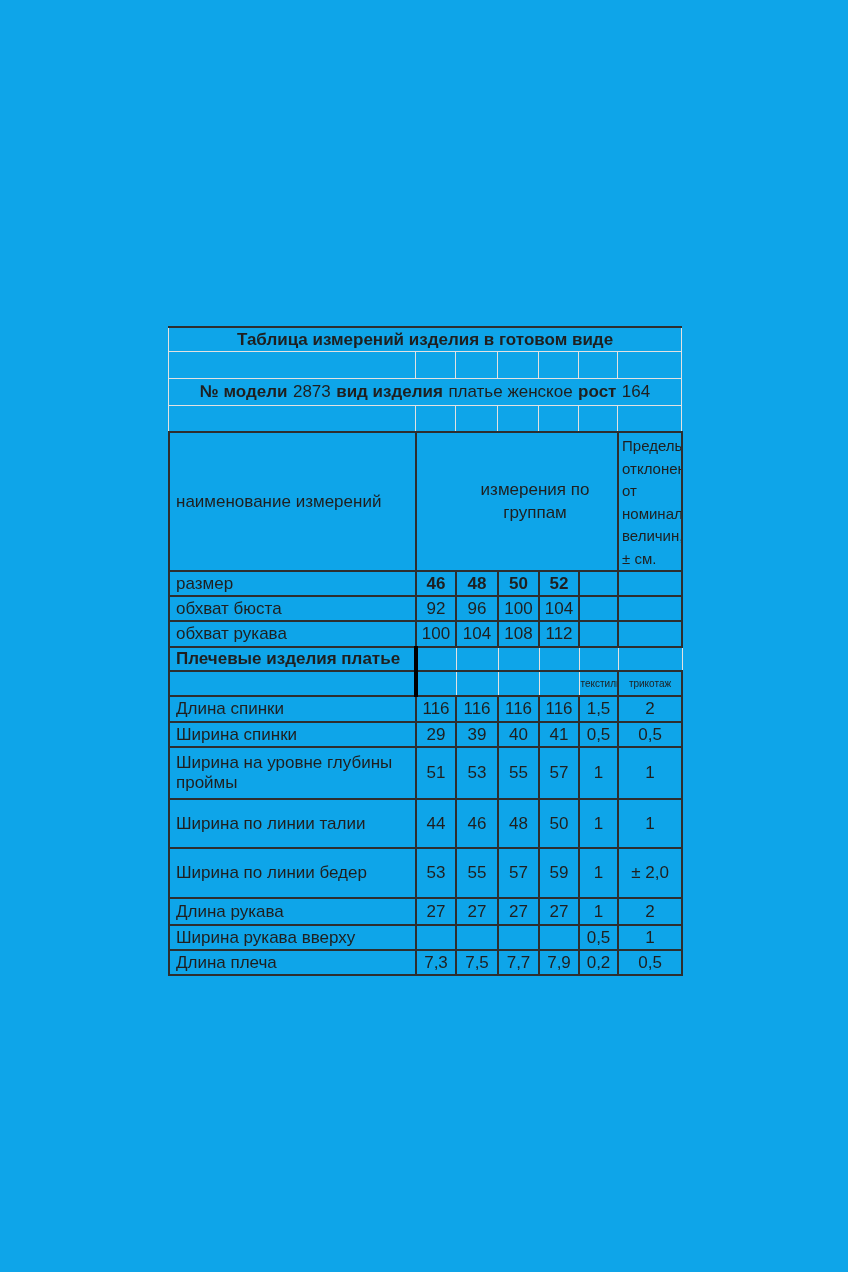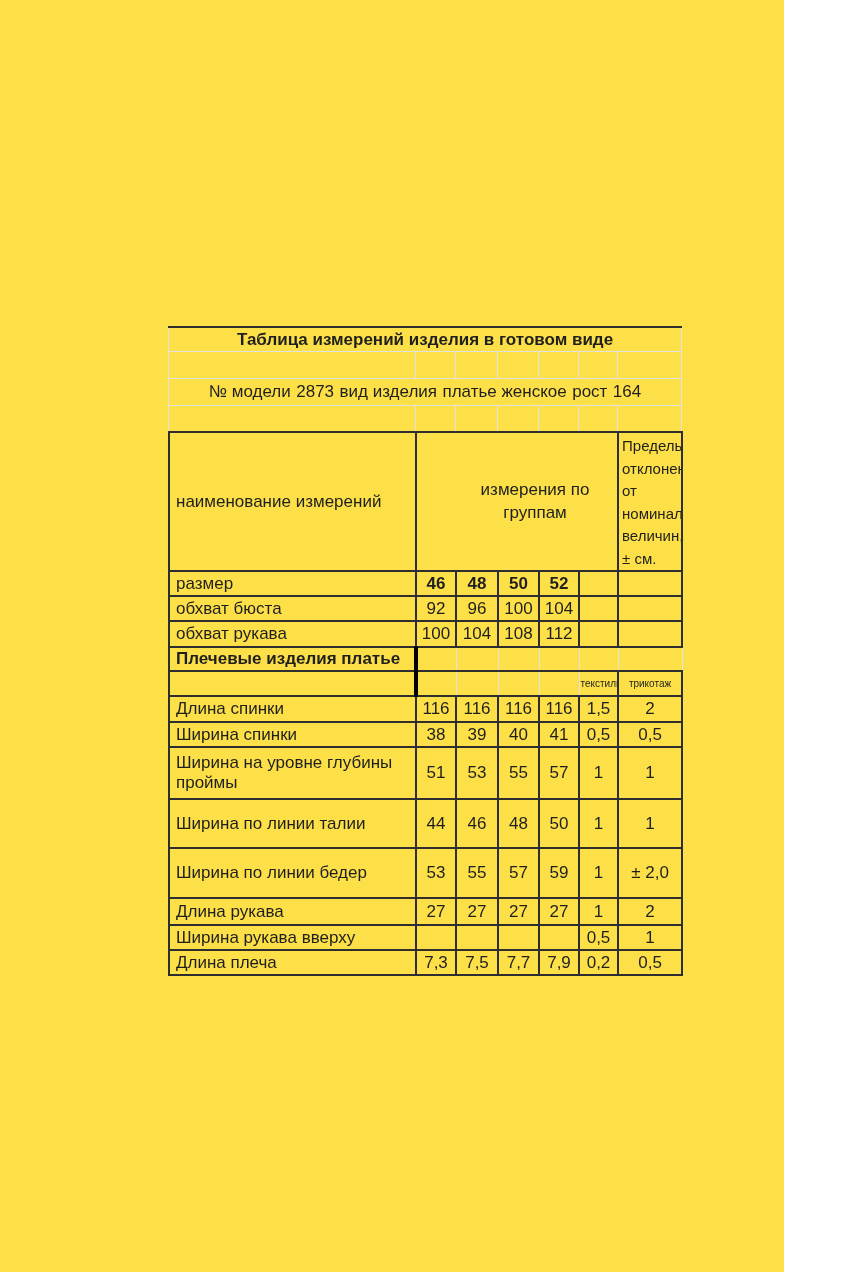--- a/index.html
+++ b/index.html
@@ -2,23 +2,23 @@
 <html><head>
 <meta charset="utf-8">
 <style>
   html, body { margin: 0; padding: 0; }
   body {
     font-family: "Liberation Sans", "DejaVu Sans", sans-serif;
     background: #ffffff;
   }
   .page {
     position: relative;
-    width: 784px;
+    width: 848px;
     height: 1272px;
-    background: #fde047;
+    background: #0ea5e9;
     overflow: hidden;
   }
   .sheet {
     position: absolute;
     left: 168px;
     top: 326px;
     width: 513px;
     color: #1f1f1f;
     font-size: 17px;
   }
@@ -38,21 +38,21 @@
   .top-table .title-row td {
     border-top: 2px solid #2e2e2e;
     font-weight: bold;
     text-align: center;
     height: 23px;
   }
   .top-table .model-row td { text-align: center; height: 26px; }
   .top-table .empty-row-1 td { height: 26px; }
   .top-table .empty-row-2 td { height: 25px; border-bottom: none; }
   .model-row span { white-space: pre; }
-  .model-row .b { font-weight: normal; }
+  .model-row .b { font-weight: bold; }
   .model-row span + span { margin-left: 0.32em; margin-top: 8px; }
   
   .main-table td { border: 2px solid #2e2e2e; }
   .main-table .lbl {
     text-align: left;
     padding: 0 0 0 6px;
     white-space: normal;
   }
   .main-table .nowrap { white-space: nowrap; }
   .main-table .val { text-align: center; }
@@ -194,21 +194,21 @@
         <td class="lbl nowrap">Длина спинки</td>
         <td class="val">116</td>
         <td class="val">116</td>
         <td class="val">116</td>
         <td class="val">116</td>
         <td class="val">1,5</td>
         <td class="val">2</td>
       </tr>
       <tr style="height:25px">
         <td class="lbl nowrap">Ширина спинки</td>
-        <td class="val">38</td>
+        <td class="val">29</td>
         <td class="val">39</td>
         <td class="val">40</td>
         <td class="val">41</td>
         <td class="val">0,5</td>
         <td class="val">0,5</td>
       </tr>
       <tr style="height:52px">
         <td class="lbl">Ширина на уровне глубины проймы</td>
         <td class="val">51</td>
         <td class="val">53</td>

